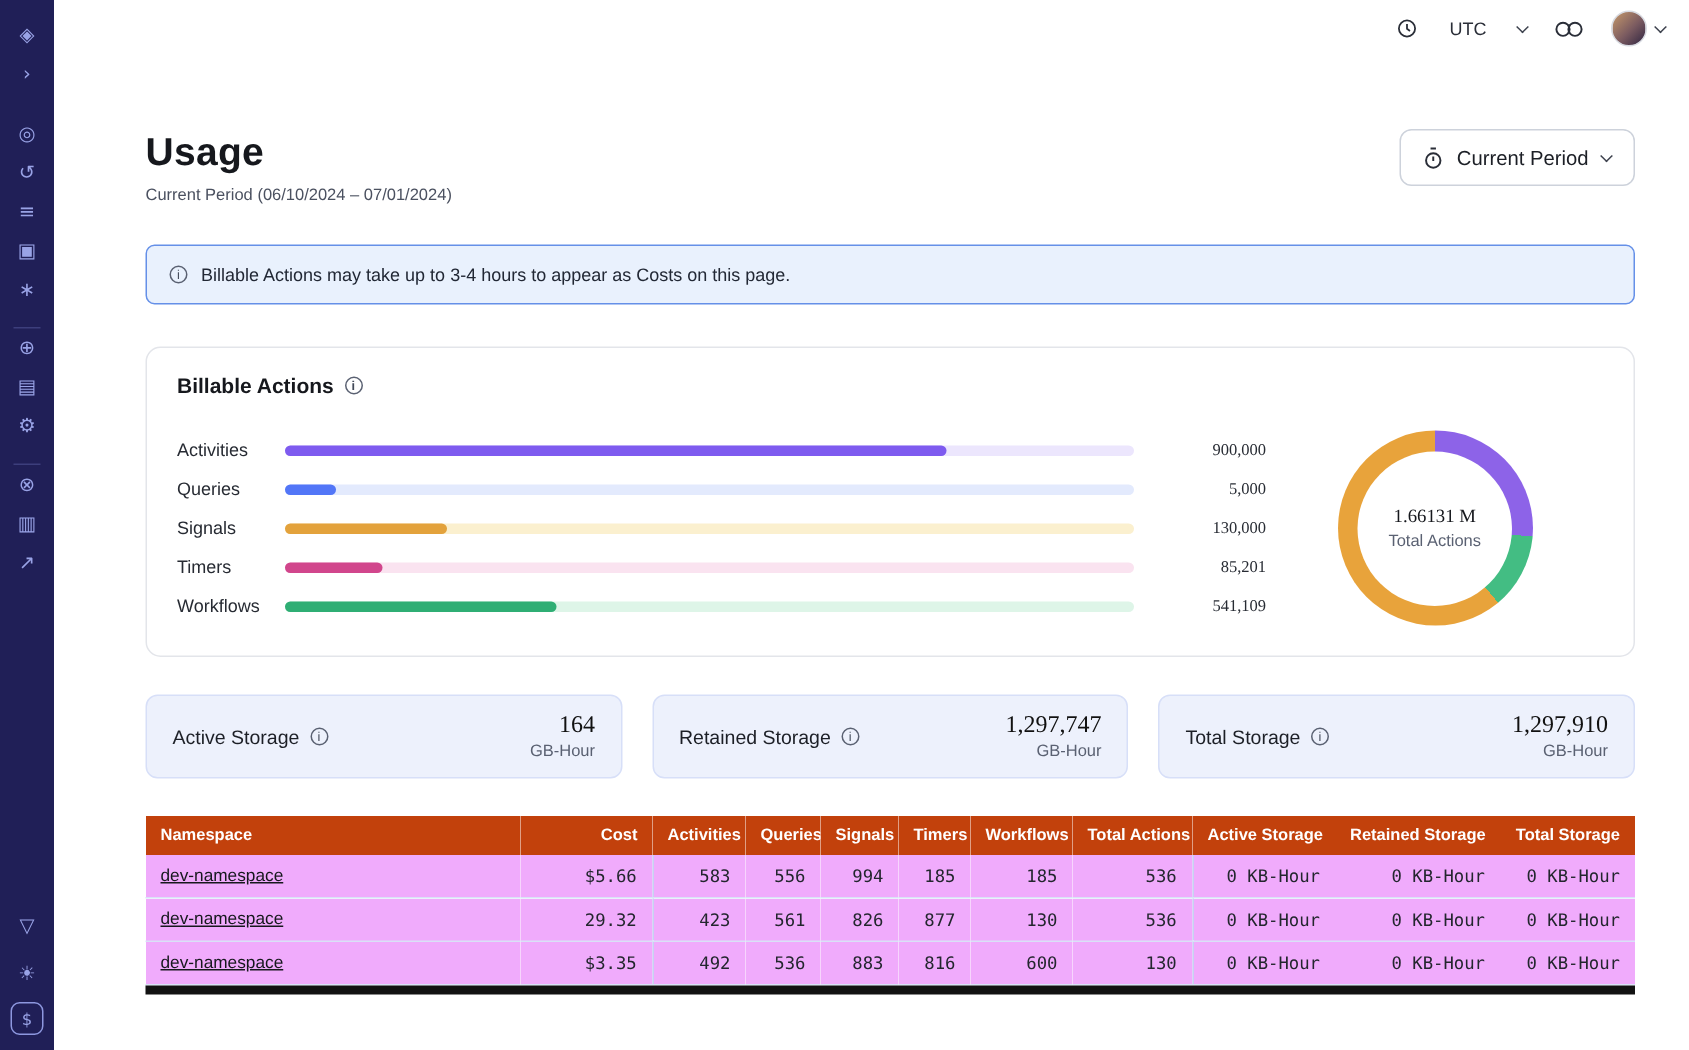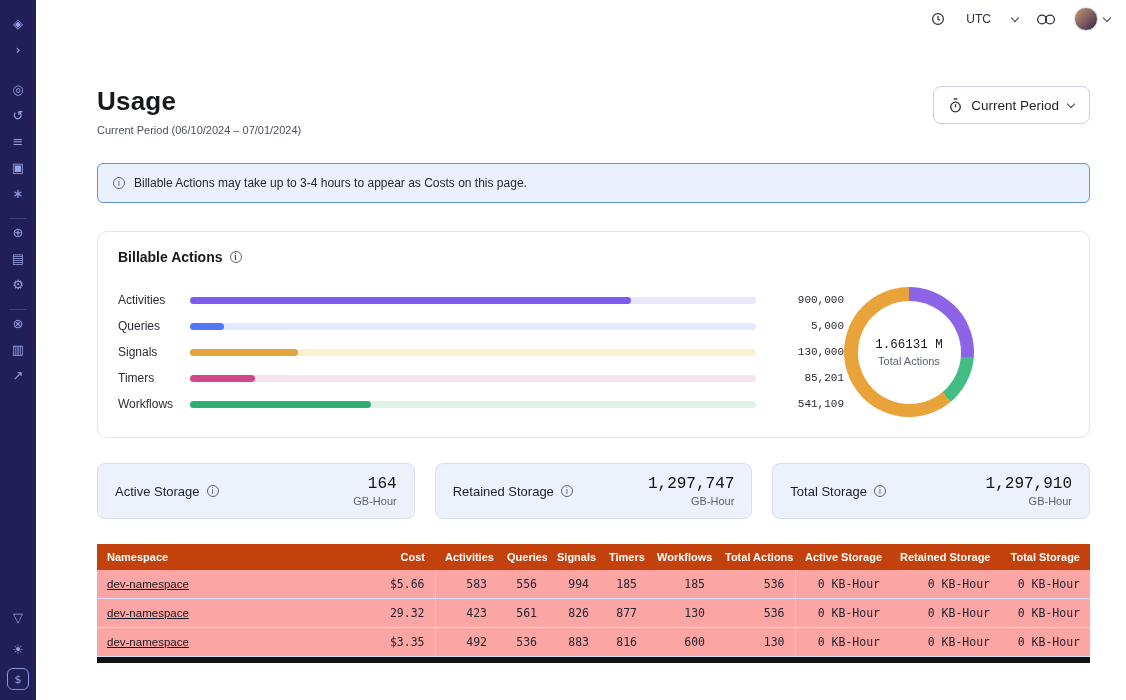--- a/index.html
+++ b/index.html
@@ -1,18 +1,18 @@
 <!DOCTYPE html>
 <html><head>
 <meta charset="utf-8">
 <style>
   * { box-sizing: border-box; margin: 0; padding: 0; }
   html,body { width:1126px; height:700px; overflow:hidden; background:#fff;
     font-family:"Liberation Sans", sans-serif; color:#1c1f26; }
-  .mono { font-family:Liberation Mono, monospace; }
+  .mono { font-family:Liberation Serif, serif; }
 
   
   #app { display:flex; width:1126px; height:700px; }
   #sidebar { width:36px; background:#201f57; display:flex; flex-direction:column;
     align-items:center; padding-top:10px; flex-shrink:0; }
   .sb-group { display:flex; flex-direction:column; align-items:center; }
   .sb-group + .sb-group { margin-top:14px; }
   .sb-divider { width:18px; height:1px; background:#3c3e7c; margin:12px auto 0; }
   .sb-icon { width:36px; height:26px; display:flex; align-items:center; justify-content:center;
     color:#99a3e6; font-size:13px; font-family:"DejaVu Sans", sans-serif; cursor:pointer; }
@@ -55,21 +55,21 @@
   .tab.active { background:#e2e4e9; border-right:1px solid #c7ccd6; font-weight:400; }
 
   .chart-area { margin-top:22px; display:flex; align-items:center; }
   .bars { flex:1; display:flex; flex-direction:column; gap:7px; }
   .bar-row { display:flex; align-items:center; height:19px; }
   .bar-label { width:72px; font-size:12px; color:#272b33; flex-shrink:0; }
   .bar-track { flex:1; height:7px; border-radius:4px; position:relative; }
   .bar-fill { position:absolute; left:0; top:0; height:7px; border-radius:4px; }
   .bar-value { width:72px; text-align:right; font-size:11px; color:#272b33; margin-left:16px; flex-shrink:0; }
 
-  .donut-wrap { width:225px; display:flex; align-items:center; justify-content:flex-start; flex-shrink:0; }
+  .donut-wrap { width:225px; display:flex; align-items:center; justify-content:center; flex-shrink:0; }
   .donut { width:130px; height:130px; border-radius:50%; display:flex; align-items:center; justify-content:center; }
   .donut-hole { width:103px; height:103px; border-radius:50%; background:#fff; display:flex;
     flex-direction:column; align-items:center; justify-content:center; }
   .donut-val { font-size:12.5px; color:#16181d; }
   .donut-lab { font-size:11px; color:#5a6172; margin-top:3px; }
 
   
   .stats { margin-top:25px; display:flex; gap:20px; }
   .stat { flex:1; background:#edf1fc; border:1px solid #d7dff8; border-radius:8px;
     padding:11px 17px; display:flex; justify-content:space-between; align-items:center; }
@@ -77,21 +77,21 @@
   .stat-num { font-size:16px; color:#111; text-align:right; }
   .stat-unit { font-size:11px; color:#5a6172; text-align:right; margin-top:2px; }
 
   
   .table-wrap { margin-top:25px; }
   table { width:100%; border-collapse:collapse; table-layout:fixed; }
   thead th { background:#c2410c; color:#fff; font-size:11px; font-weight:700;
     padding:7px 10px; text-align:right; white-space:nowrap; overflow:hidden; }
   thead th.left { text-align:left; }
   tbody td { padding:7px 10px; font-size:11.5px; border-bottom:1px solid #d9e1f7;
-    text-align:right; white-space:nowrap; overflow:hidden; background:#fca5a5; }
+    text-align:right; white-space:nowrap; overflow:hidden; background:#f0abfc; }
   tbody td.num { font-family:"DejaVu Sans Mono", monospace; color:#23262e; }
   tbody td.ns { text-align:left; }
   tbody td.sep { border-left:1px solid #c6d1f2; }
   tbody a { color:#16181d; }
   .table-footer-bar { height:6px; background:#121212; }
 
   svg { display:block; }
 </style>
 </head>
 <body>

